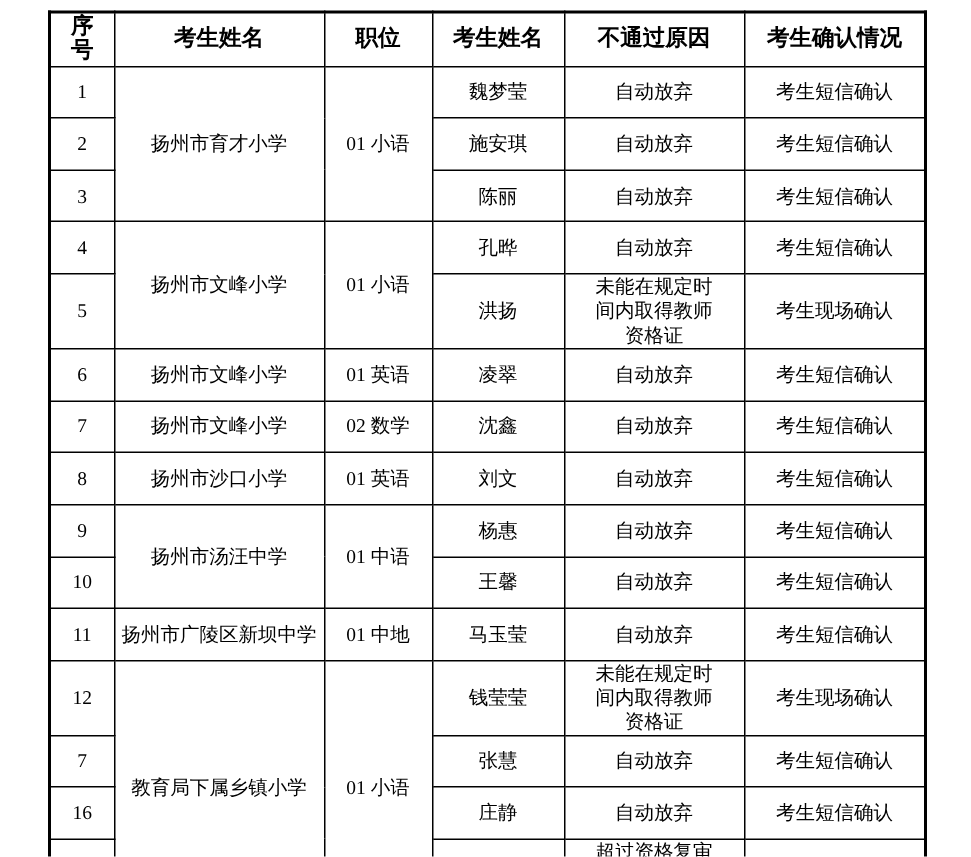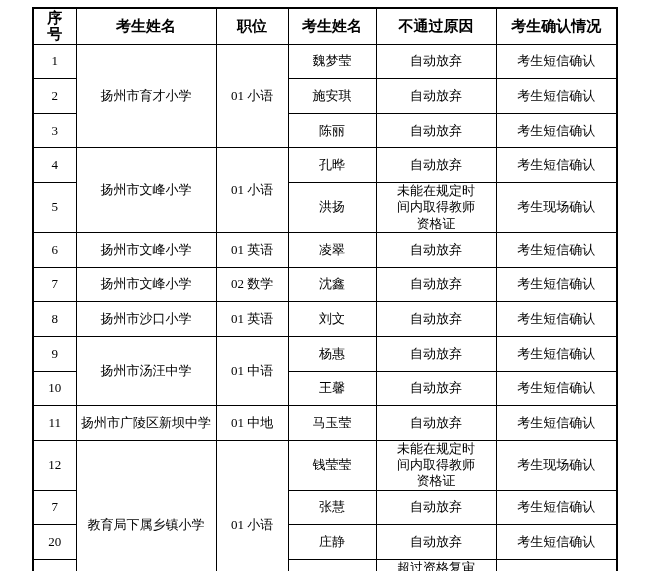--- a/index.html
+++ b/index.html
@@ -173,21 +173,21 @@
         <td class="cell-reason">未能在规定时间内取得教师资格证</td>
         <td class="cell-confirmation">考生现场确认</td>
       </tr>
       <tr>
         <td class="cell-serial">7</td>
         <td class="cell-name">张慧</td>
         <td class="cell-reason">自动放弃</td>
         <td class="cell-confirmation">考生短信确认</td>
       </tr>
       <tr>
-        <td class="cell-serial">20</td>
+        <td class="cell-serial">16</td>
         <td class="cell-name">庄静</td>
         <td class="cell-reason">自动放弃</td>
         <td class="cell-confirmation">考生短信确认</td>
       </tr>
       <tr>
         <td class="cell-serial">12</td>
         <td class="cell-name">黄徐玲</td>
         <td class="cell-reason">超过资格复审时间，考生短信确认</td>
         <td class="cell-confirmation">报考单位</td>
       </tr>

